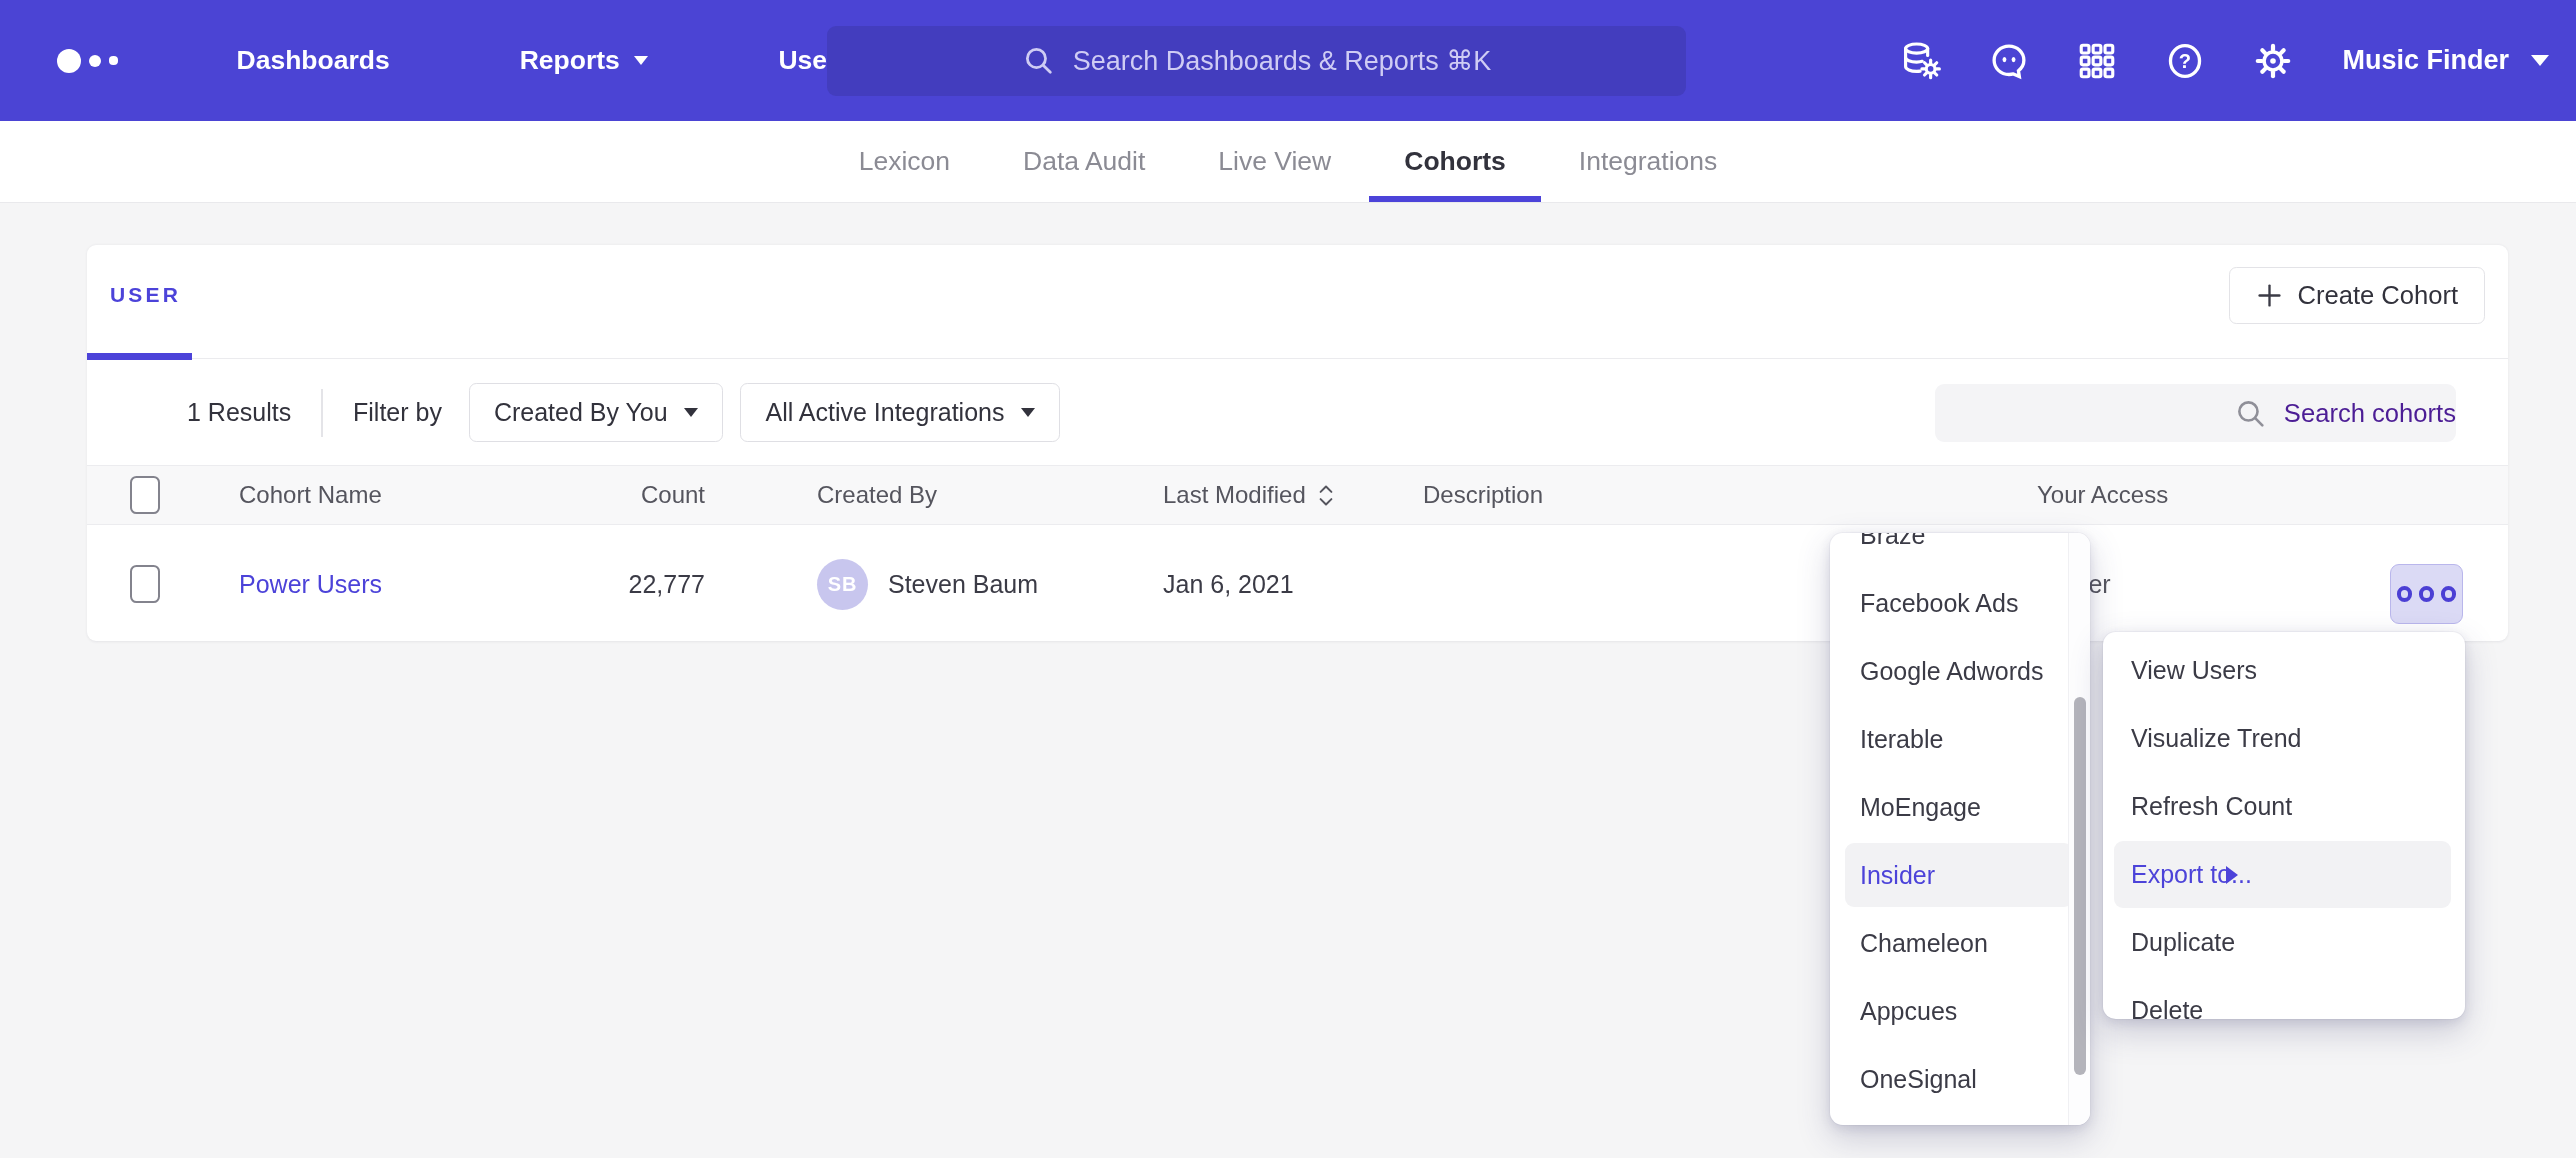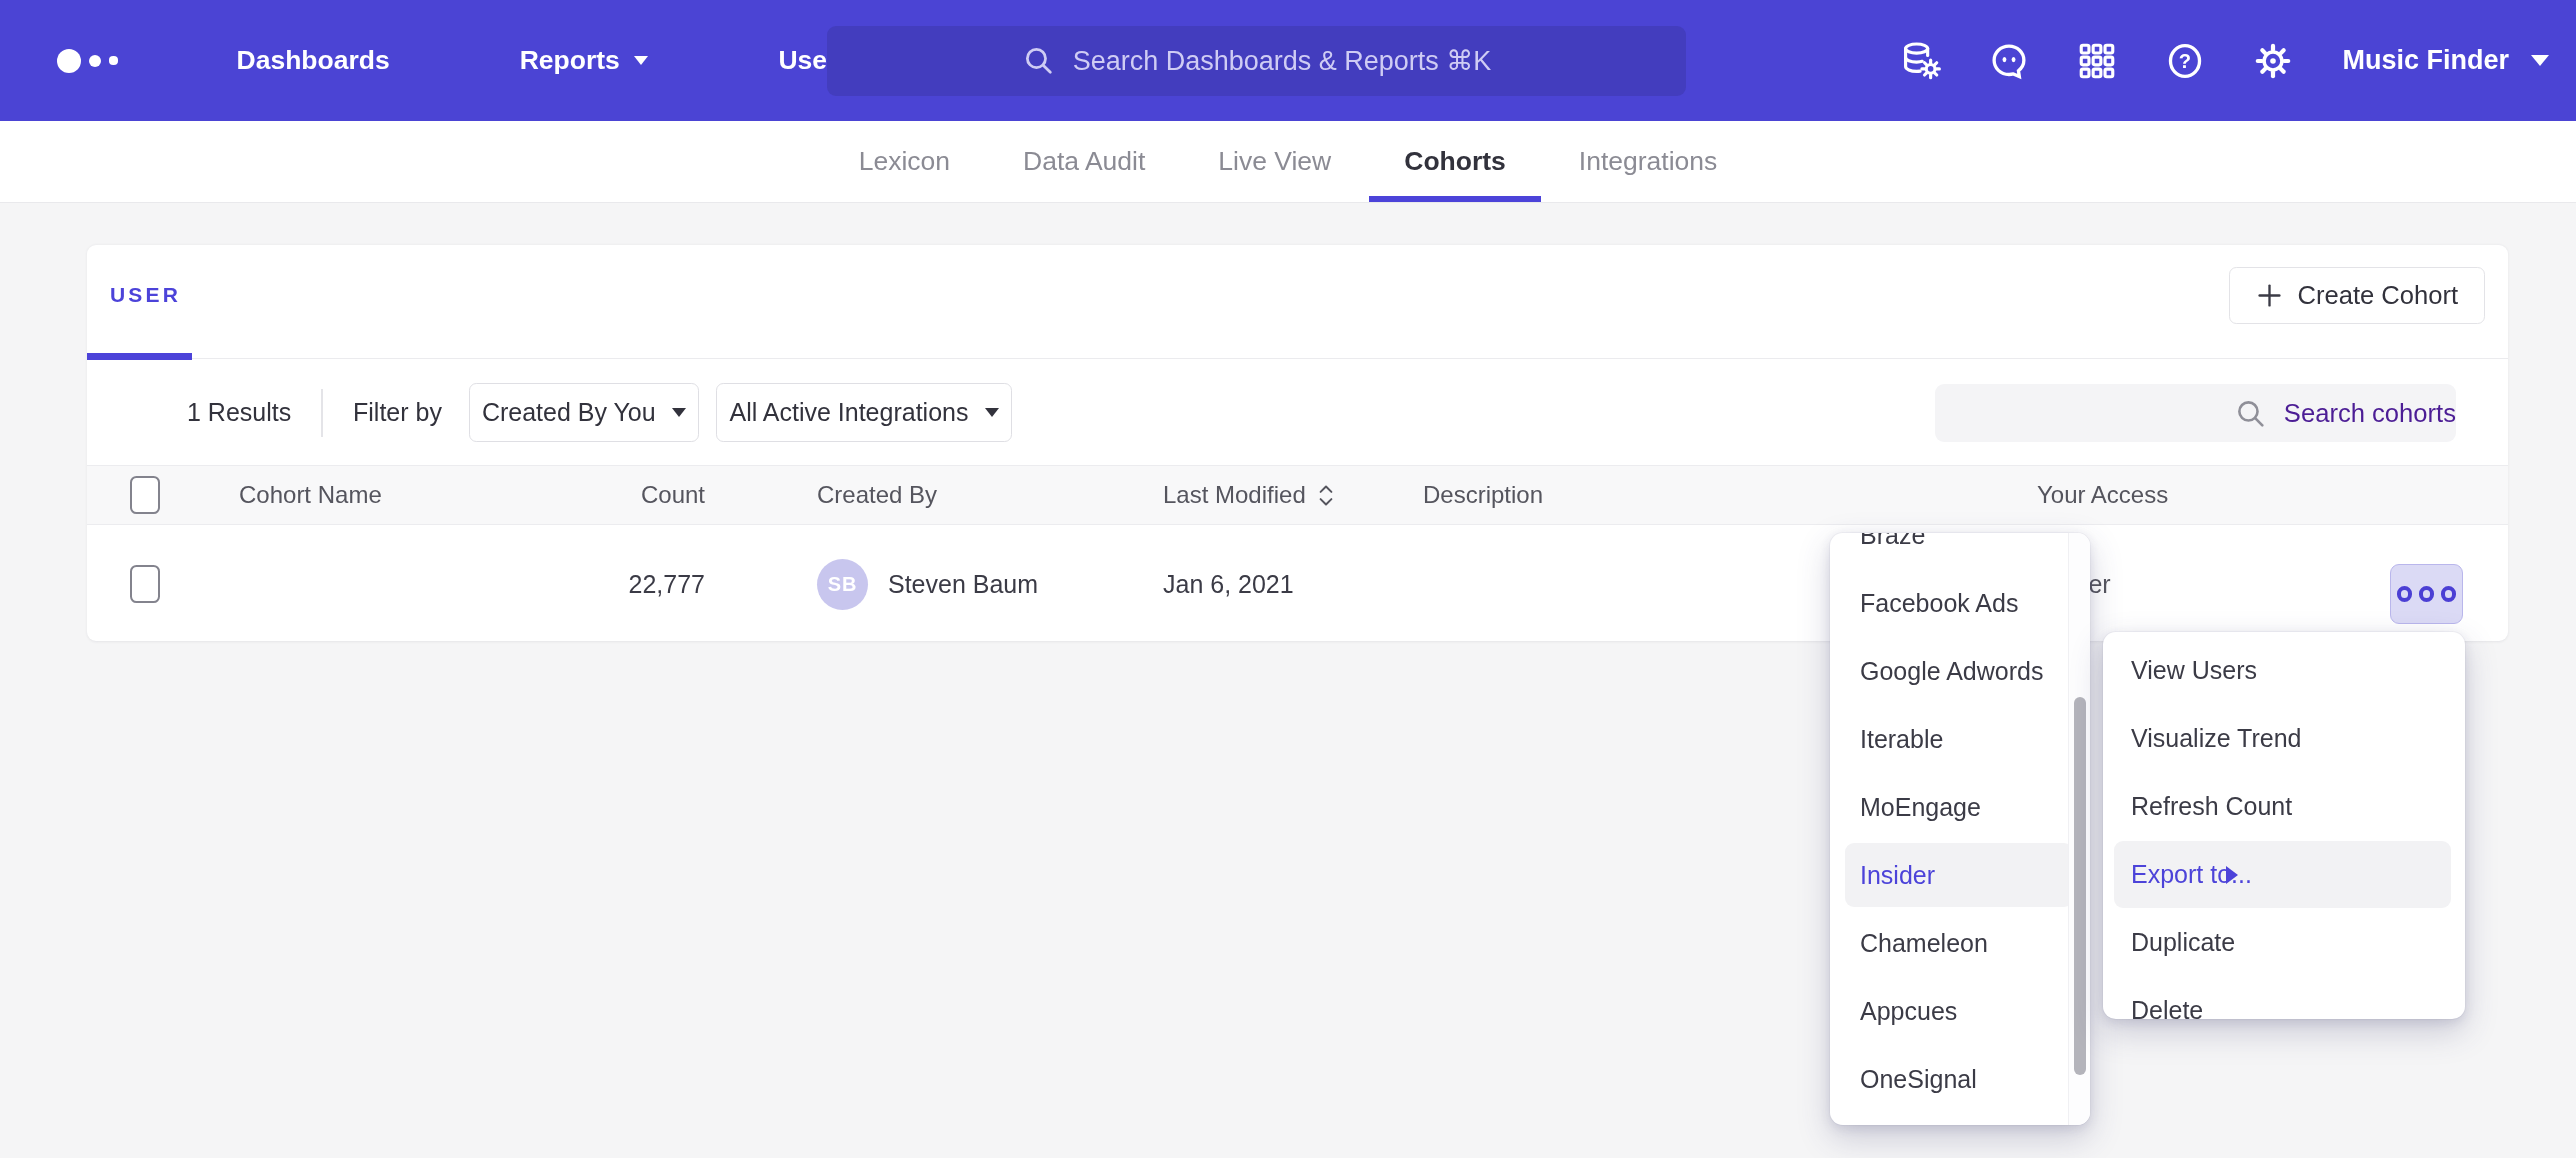--- a/index.html
+++ b/index.html
@@ -58,21 +58,21 @@
     display:flex; align-items:center; justify-content:center; gap:14.6px;
     font-size:25.6px; font-weight:500; color:#32323C; cursor:pointer;
   }
   
   .filter-row { position:absolute; left:0; top:115px; width:100%; height:105px; display:flex; align-items:center; }
   .results { margin-left:100px; font-size:25px; font-weight:500; color:#32323C; }
   .vdivider { width:1.8px; height:48px; background:#E4E4E8; margin:0 30px; }
   .filter-by { font-size:25px; font-weight:500; color:#32323C; }
   .filter-btn {
     height:57px; border:1.8px solid #DFDFE4; border-radius:7.3px; background:#fff;
-    display:inline-flex; align-items:center; gap:16.4px; padding:0 12px;
+    display:inline-flex; align-items:center; gap:16.4px; padding:0 24px;
     font-size:25px; font-weight:500; color:#32323C; cursor:pointer;
   }
   .filter-btn.b1 { margin-left:27px; }
   .filter-btn.b2 { margin-left:17.4px; }
   .cohort-search {
     position:absolute; left:1848px; top:24px; width:521px; height:58px;
     background:#F4F4F6; border-radius:9px;
     display:flex; align-items:center; gap:16.4px; padding-left:25.6px; box-sizing:border-box;
     color:#4c1d95; font-size:25.6px; cursor:text;justify-content:flex-end;
   }
@@ -295,20 +295,23 @@
         </svg>
       </div>
       <div class="cell c-desc">Description</div>
       <div class="cell c-access">Your Access</div>
     </div>
 
     <div class="trow">
       <div class="cell c-check">
           <span class="checkbox"></span>
         </div>
+      <div class="cell c-name">
+          <span class="cohort-link">Power Users</span>
+        </div>
       <div class="cell c-count">22,777</div>
       <div class="cell c-creator">
         <span class="avatar">SB</span>
         <span class="creator-name">Steven Baum</span>
       </div>
       <div class="cell c-modified">Jan 6, 2021</div>
       <div class="cell c-access">
           <span class="access-text">Owner</span>
         </div>
       <div class="more-btn">

